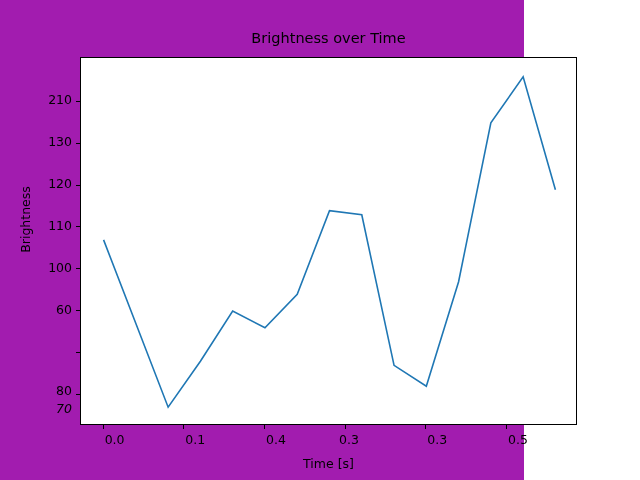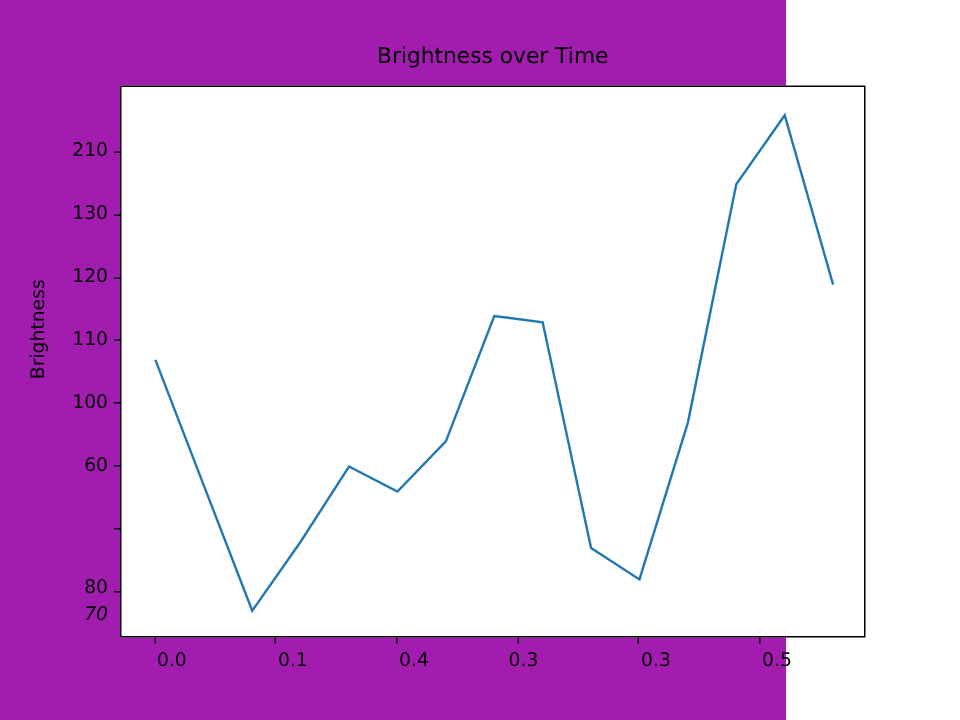--- a/index.html
+++ b/index.html
@@ -130,20 +130,21 @@
       <div class="ytick-label" style="top: 136.227px;">130</div>
       <div class="ytick-label" style="top: 94.4091px;">210</div>
     </div>
 
   <div id="plot-area">
     <svg id="plot-svg" viewBox="0 0 497 368" preserveAspectRatio="none">
       <polyline id="data-line" fill="none" stroke="#1f77b4" stroke-width="1.6" stroke-linejoin="miter" stroke-linecap="butt" points="22.59,181.91 54.86,265.55 87.14,349.18 119.41,303.18 151.68,253.00 183.95,269.73 216.23,236.27 248.50,152.64 280.77,156.82 313.05,307.36 345.32,328.27 377.59,223.73 409.86,64.82 442.14,18.82 474.41,131.73"></polyline>
     </svg>
   </div>
 
+  <div id="xlabel">Time [s]</div>
 
 <div class="ytick-mark" style="top: 393.636px;"></div>
     <div class="ytick-mark" style="top: 351.818px;"></div>
     <div class="ytick-mark" style="top: 310px;"></div>
     <div class="ytick-mark" style="top: 268.182px;"></div>
     <div class="ytick-mark" style="top: 226.364px;"></div>
     <div class="ytick-mark" style="top: 184.545px;"></div>
     <div class="ytick-mark" style="top: 142.727px;"></div>
     <div class="ytick-mark" style="top: 100.909px;"></div>
     <div class="xtick-label" style="left: 102.591px; top: 434px;">0.0</div>

